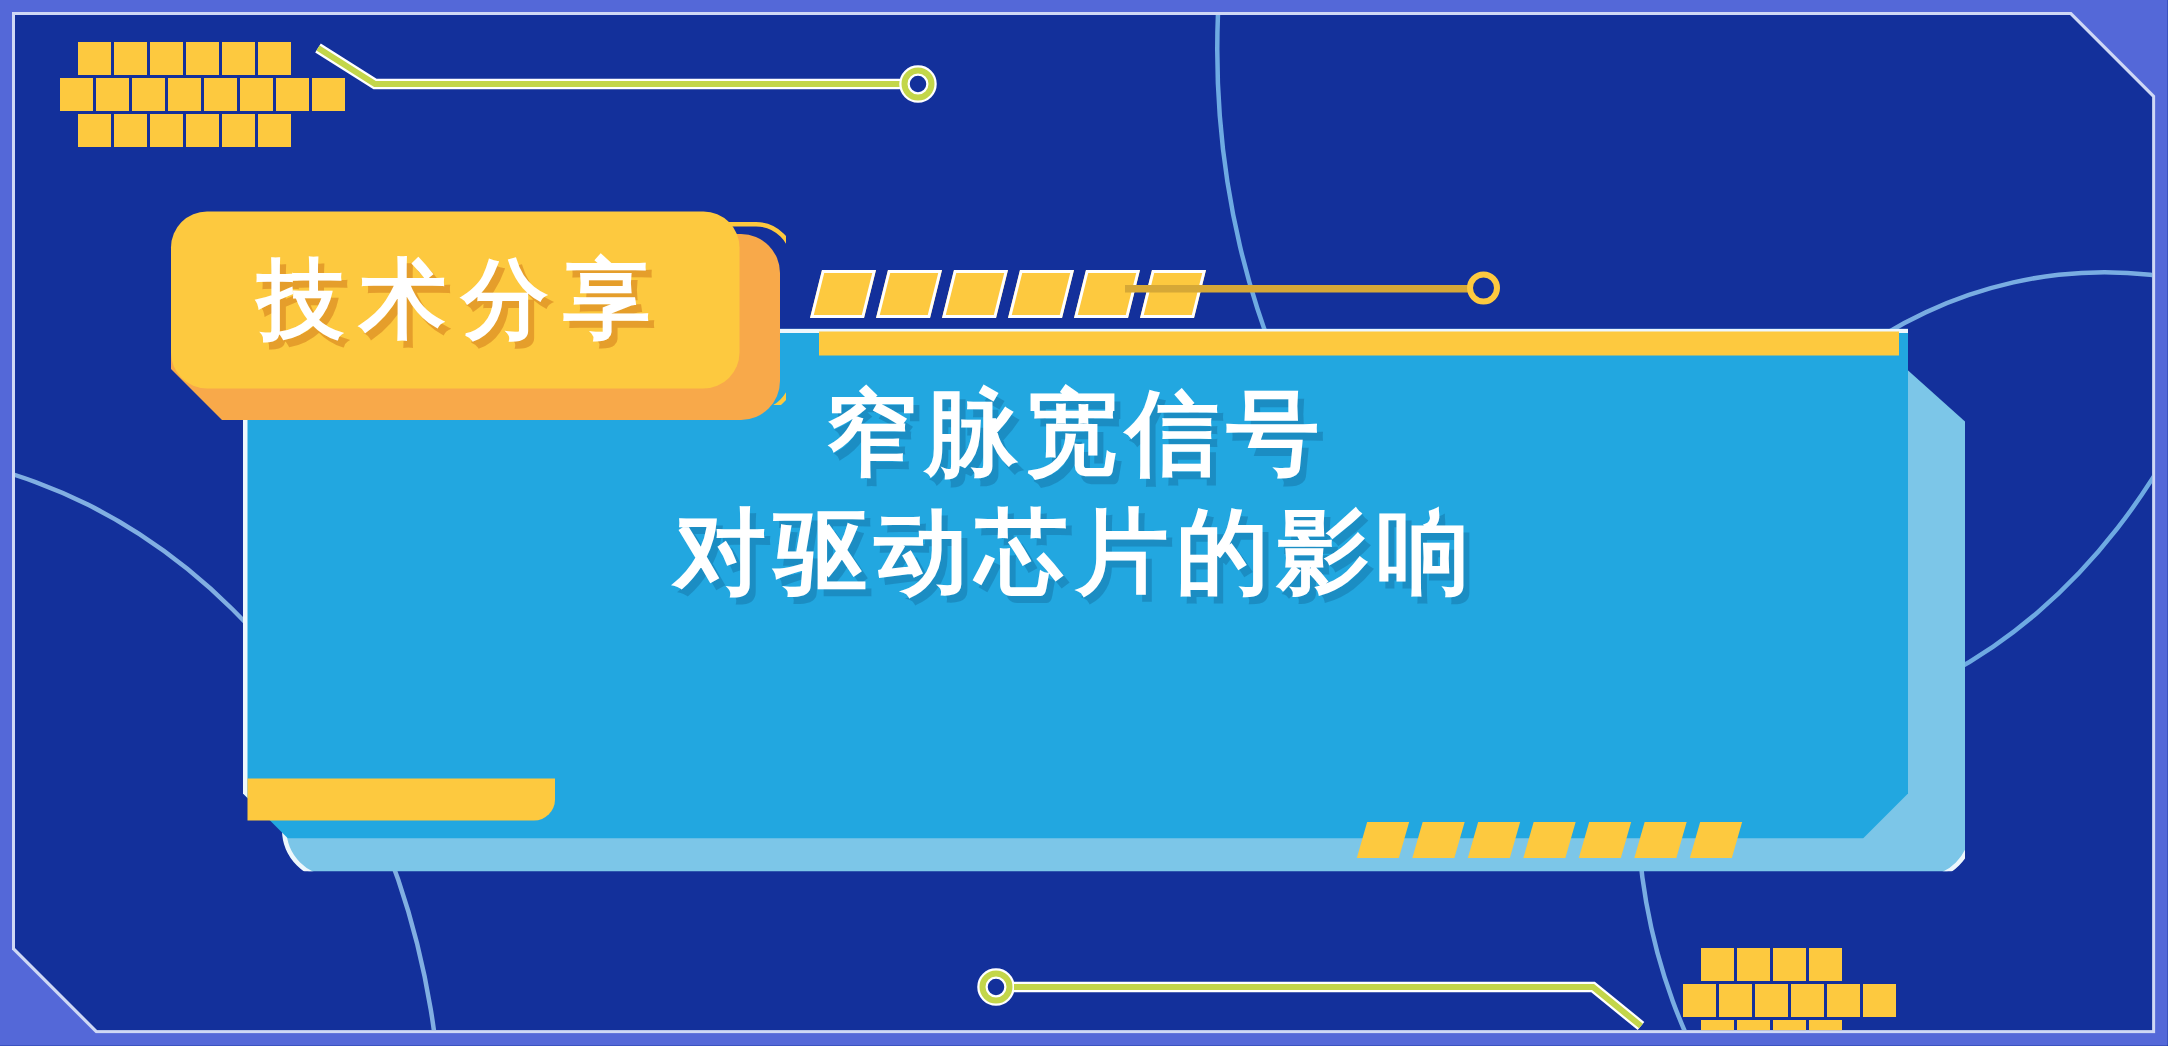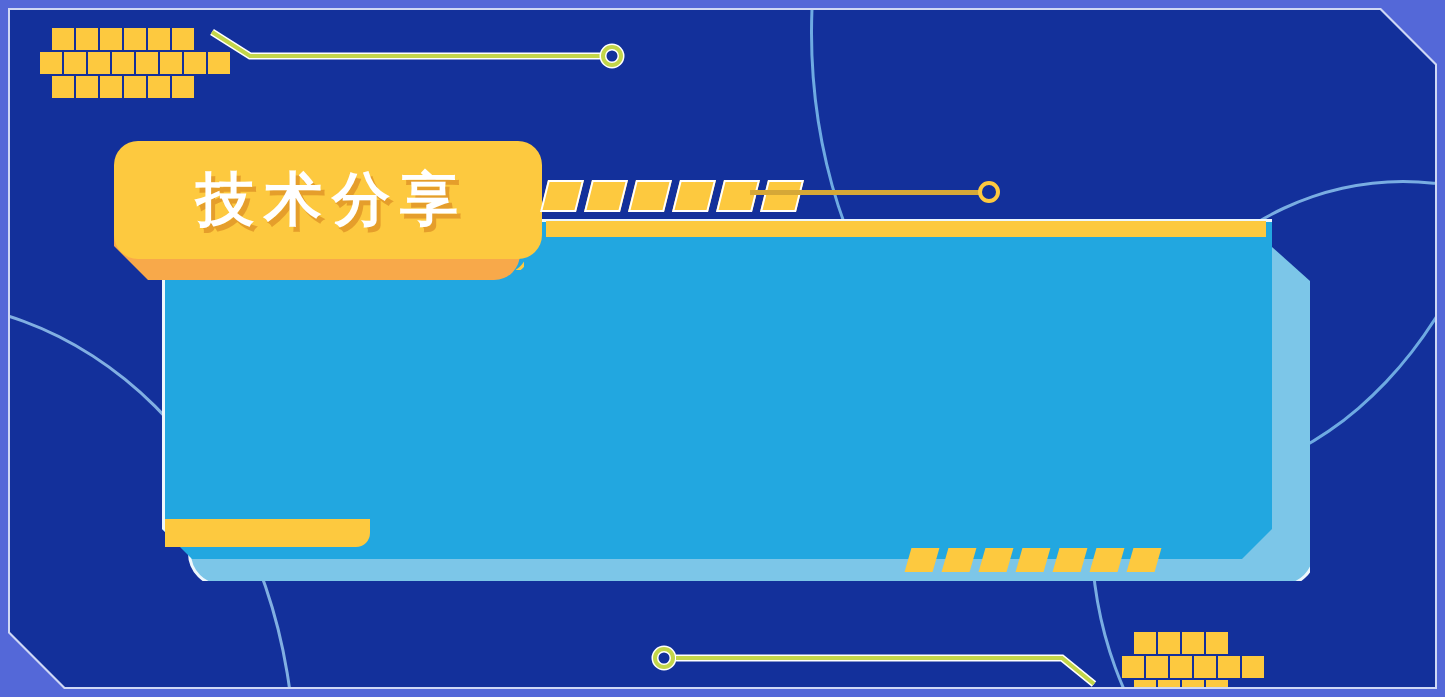--- a/index.html
+++ b/index.html
@@ -42,21 +42,21 @@
     position:absolute;left:104px;top:146px;width:406px;height:124px;
     background:#f8a94a;border-radius:26px;
     clip-path:polygon(0 0, 406px 0, 406px 124px, 34px 124px, 0 90px);
   }
   .badge-outline{
     position:absolute;left:112px;top:138px;width:402px;height:122px;
     border:3px solid #fdc93f;border-radius:26px;
     clip-path:polygon(0 0, 402px 0, 402px 122px, 32px 122px, 0 90px);
   }
   .badge{
-    position:absolute;left:104px;top:131px;width:428px;height:118px;
+    position:absolute;left:104px;top:131px;width:379px;height:118px;
     background:#fdc93f;border-radius:24px;
     display:flex;align-items:center;justify-content:center;
   }
   .badge-text{
     color:#ffffff;
     font-size:58px;font-weight:bold;letter-spacing:10px;
     text-shadow:4px 5px 0 rgba(224,150,40,.85);
     padding-left:8px;
     white-space:nowrap;
   }
@@ -183,20 +183,24 @@
     <div class="card-bot-dashes">
       <i></i>
       <i></i>
       <i></i>
       <i></i>
       <i></i>
       <i></i>
       <i></i>
     </div>
 
+    <div class="headline">
+      <div>窄脉宽信号</div>
+      <div>对驱动芯片的影响</div>
+    </div>
 
     <div class="badge-shadow"></div>
     <div class="badge-outline"></div>
     <div class="badge">
       <span class="badge-text">技术分享</span>
     </div>
 
     <div class="dash-row">
       <i></i>
       <i></i>

